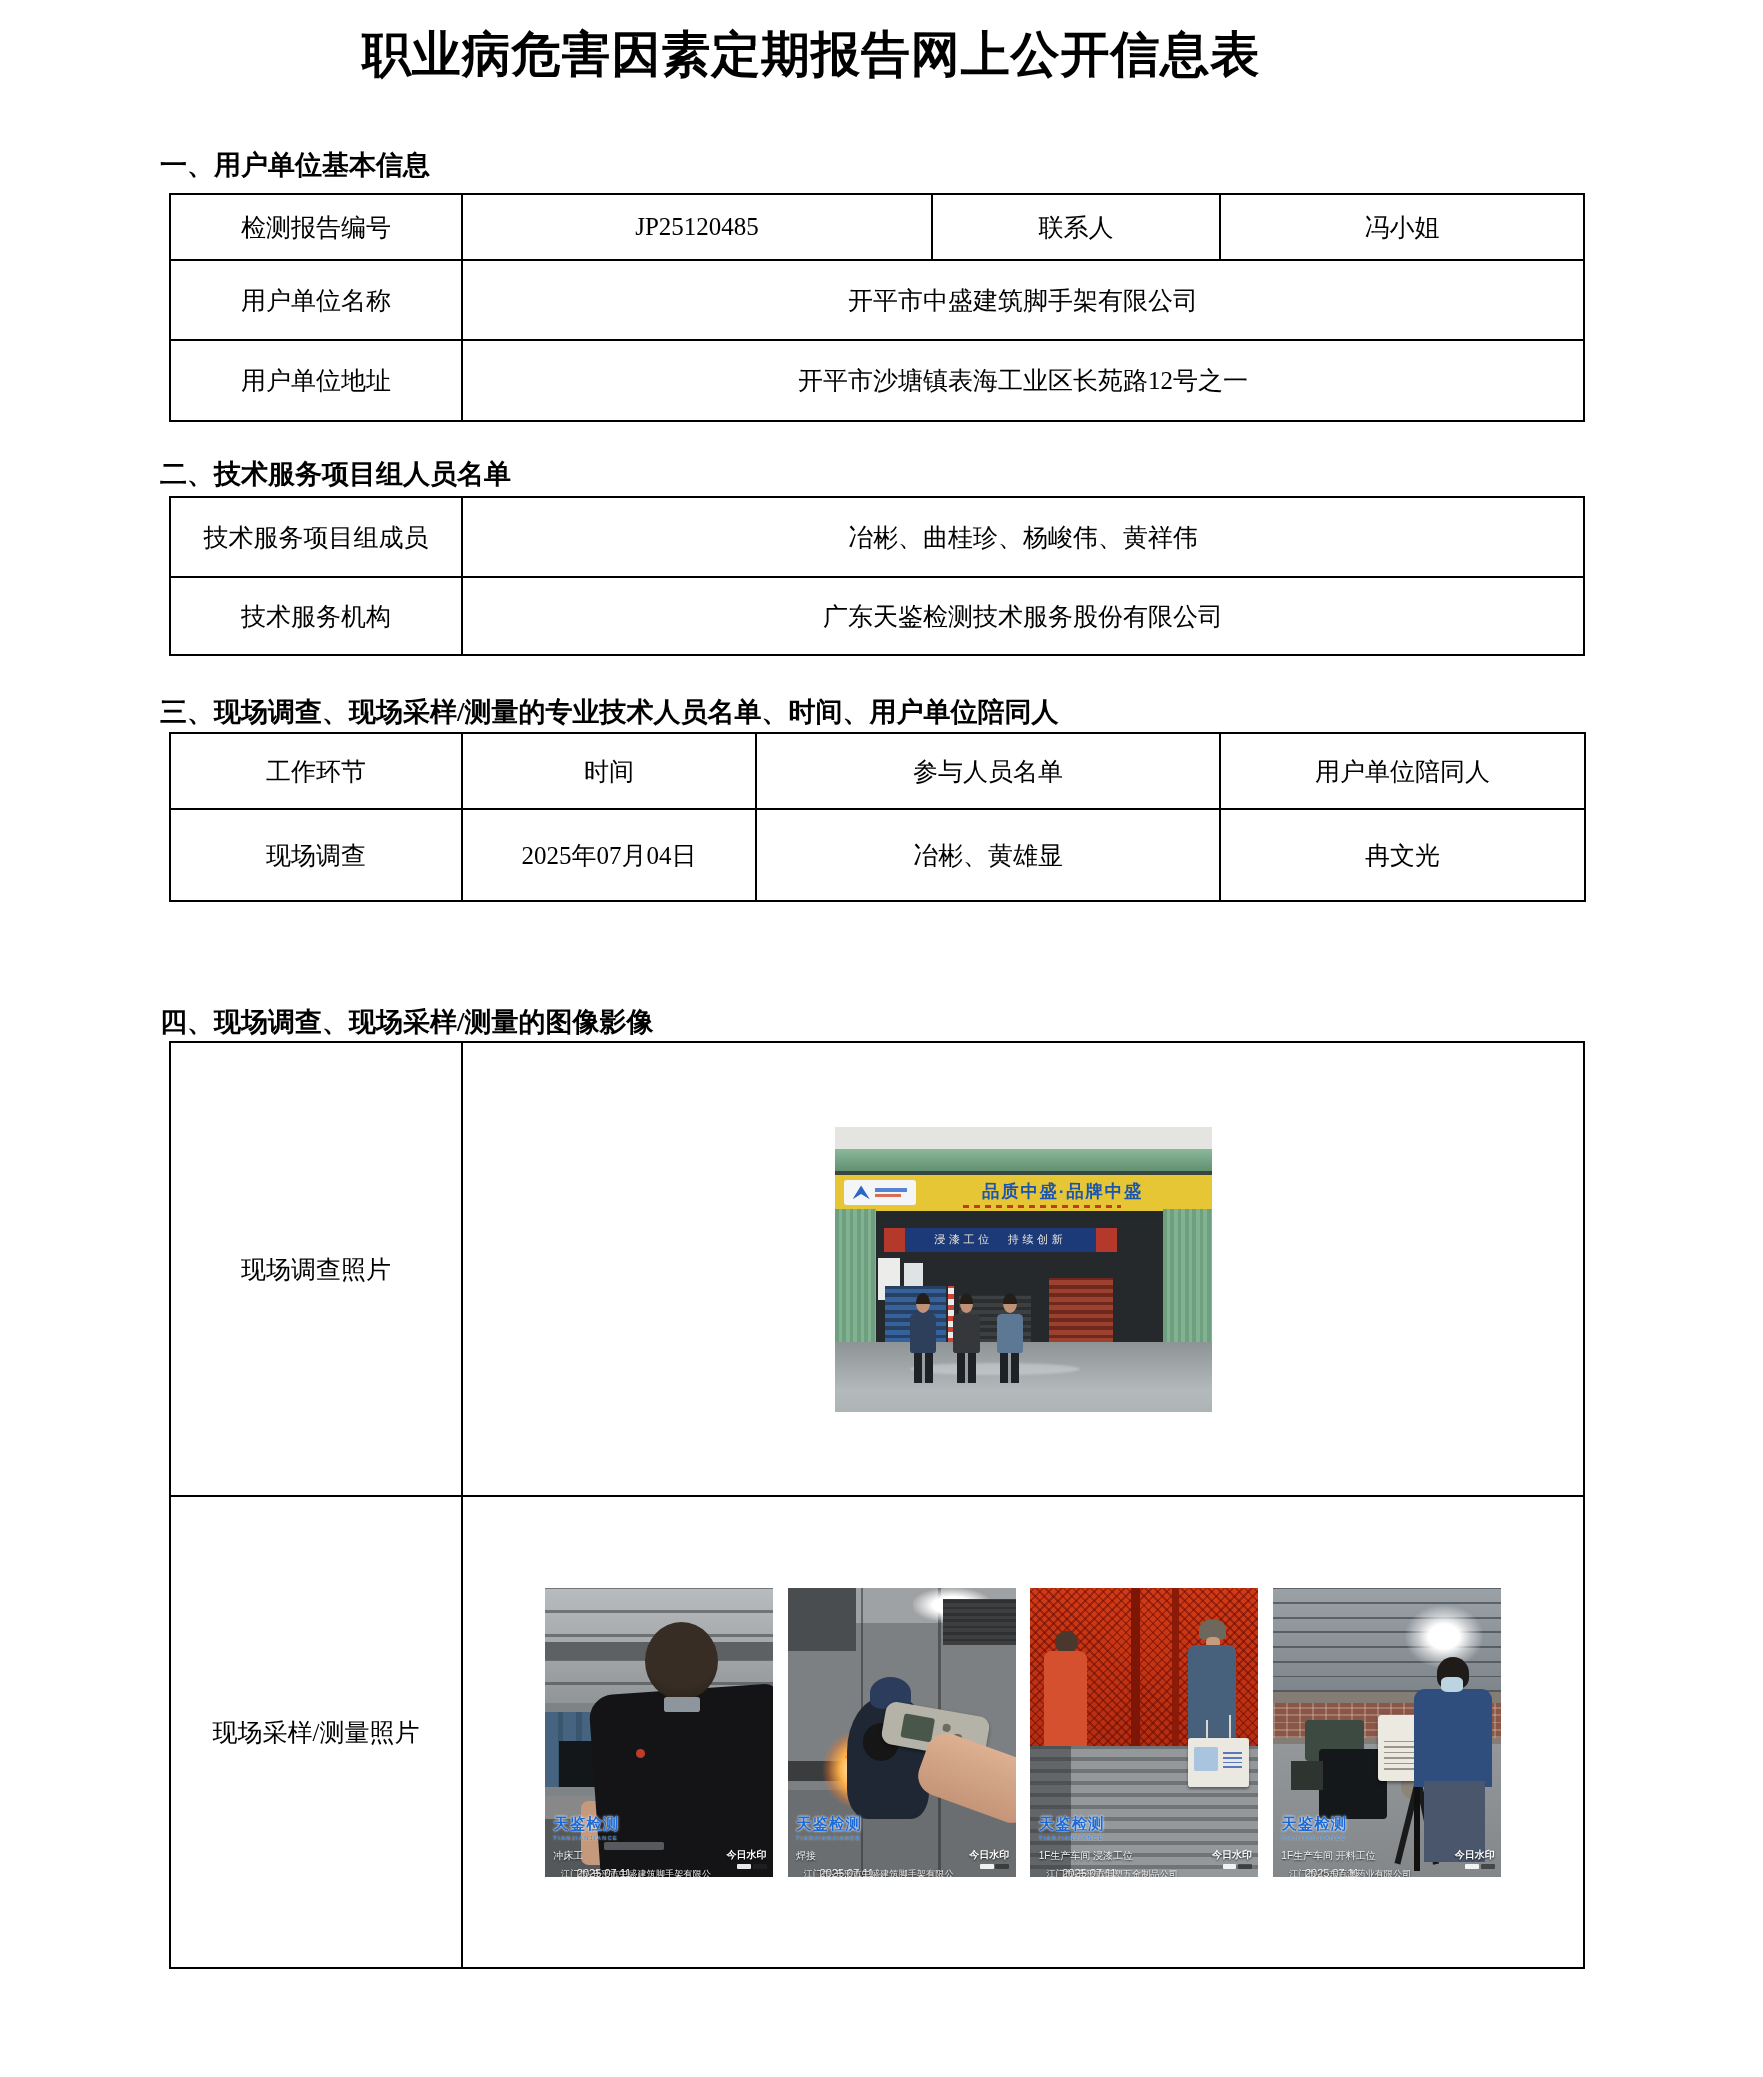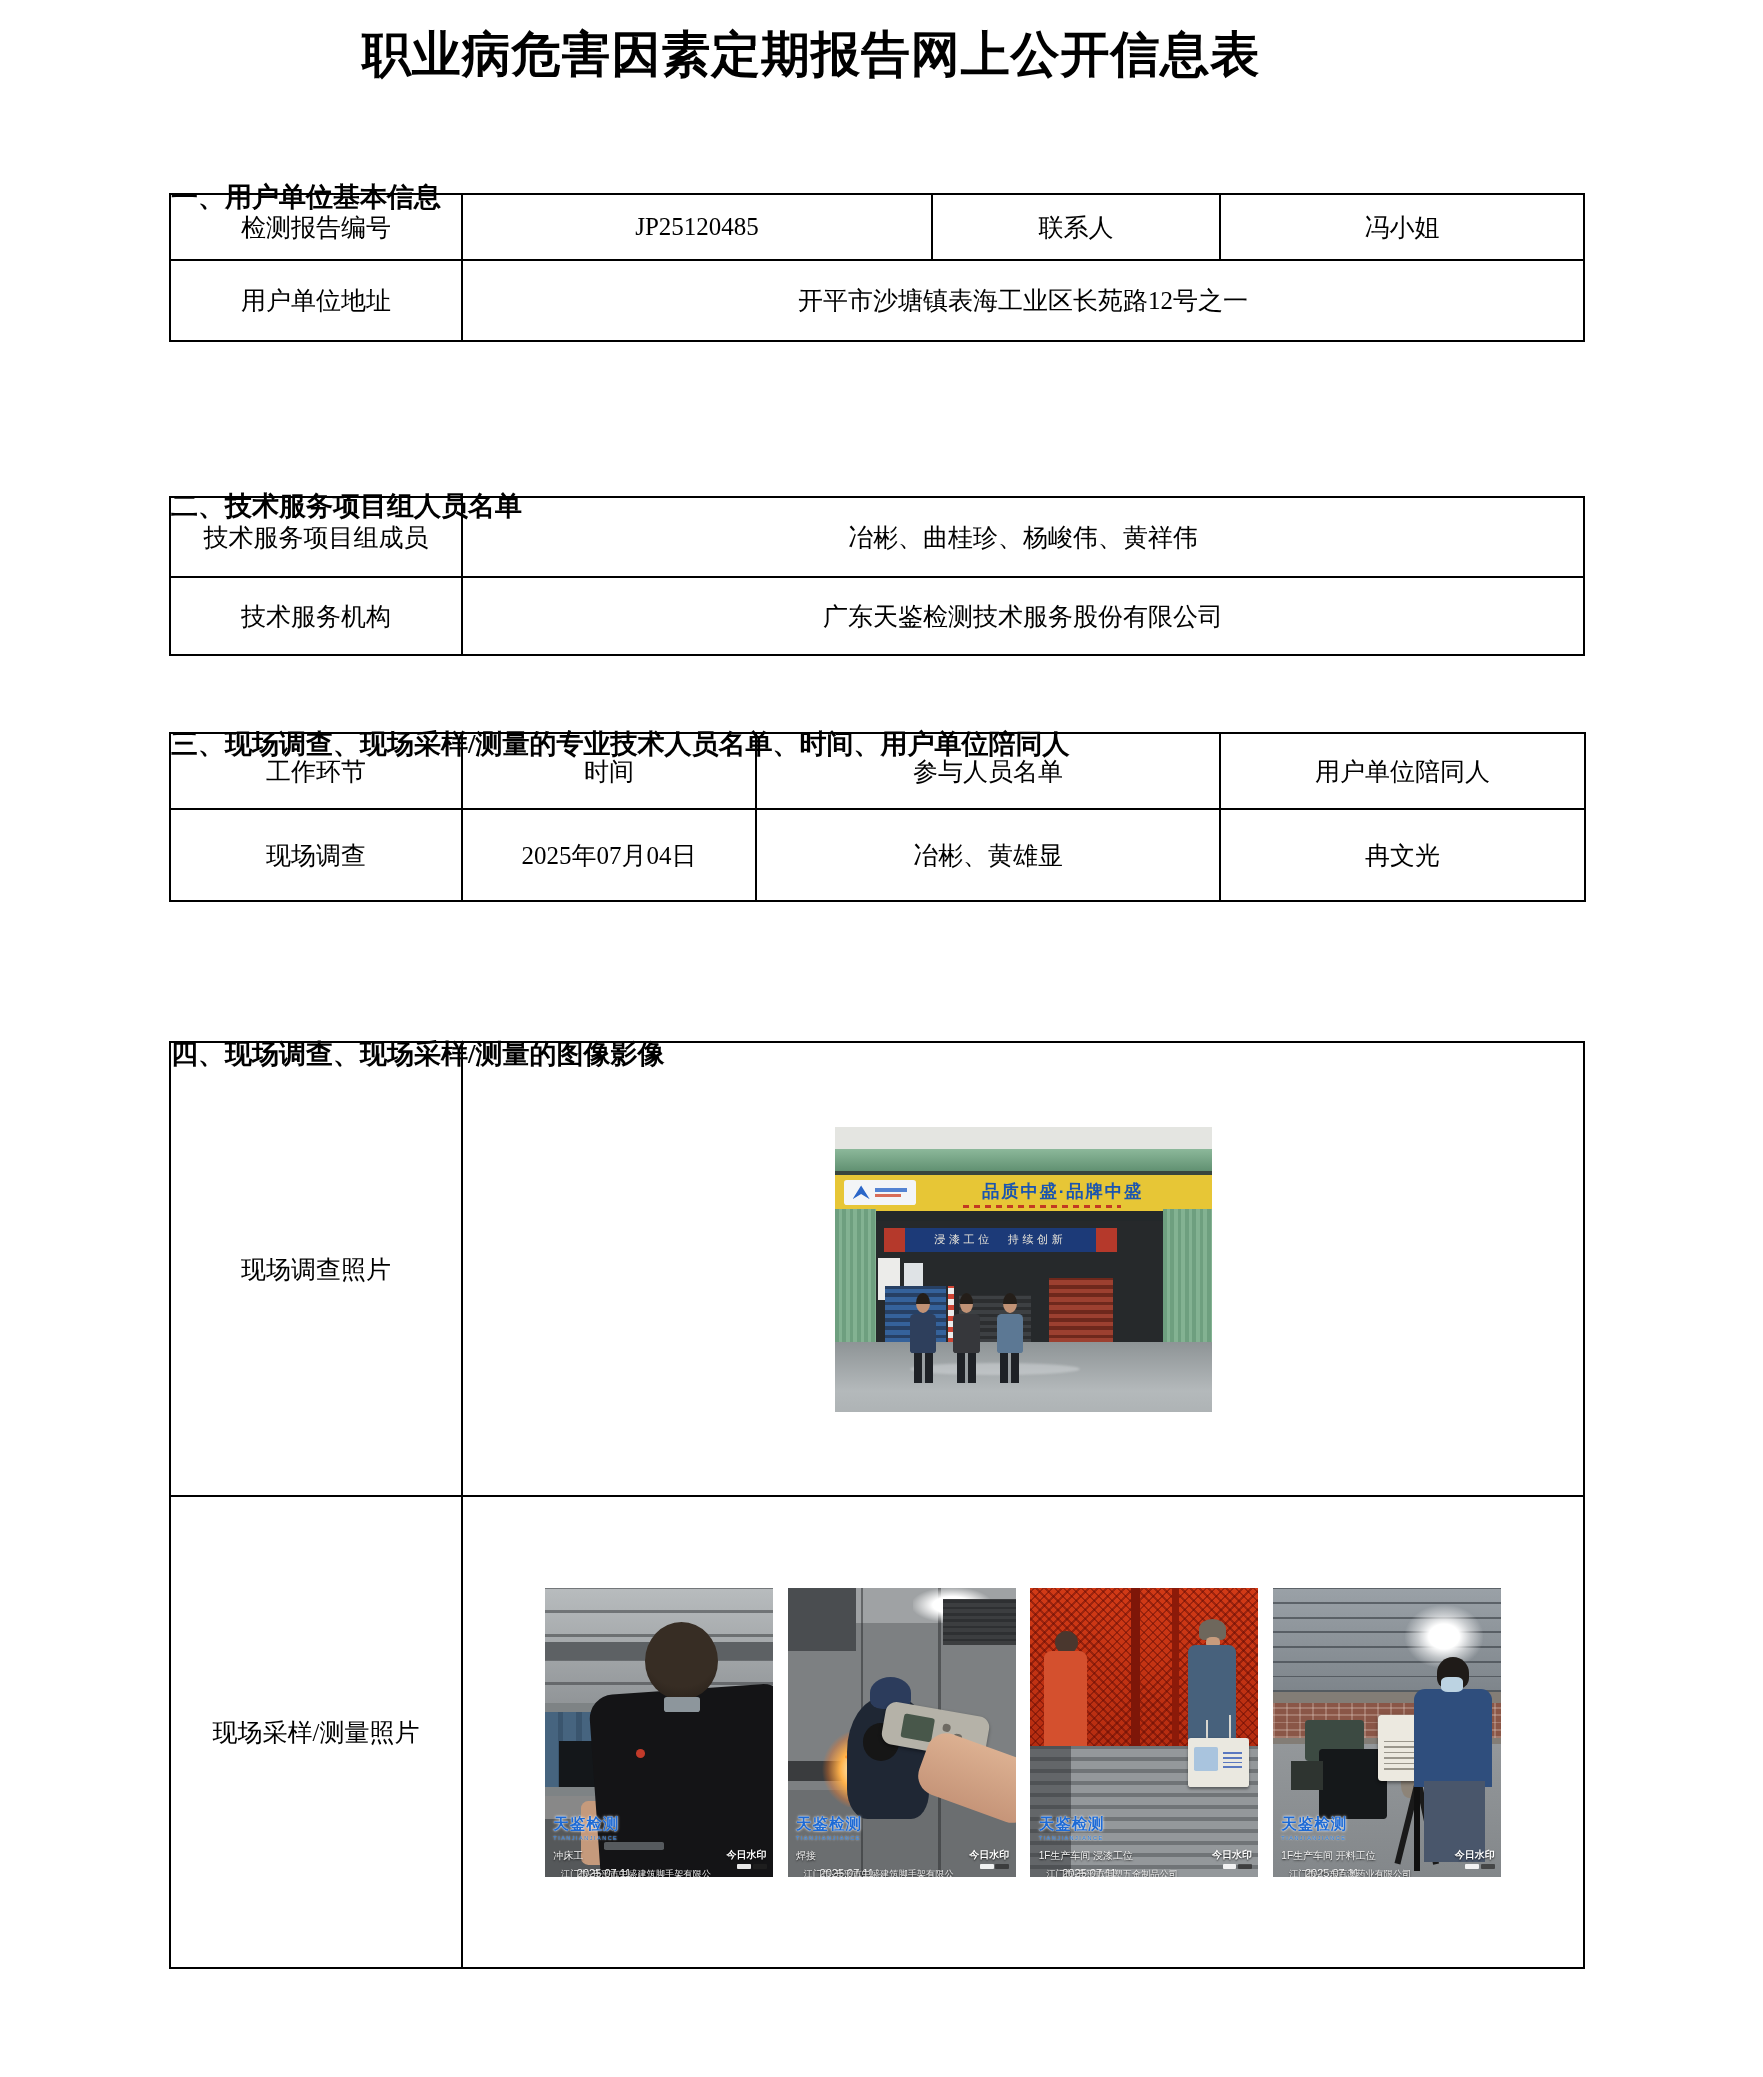--- a/index.html
+++ b/index.html
@@ -3,21 +3,21 @@
 <meta charset="utf-8">
 <style>
   html,body{margin:0;padding:0;background:#ffffff;}
   body{width:1763px;height:2077px;position:relative;overflow:hidden;
        font-family:"Liberation Serif","DejaVu Serif",serif;color:#000;}
   #page{position:absolute;inset:0;background:#fff;}
 
   .doc-title{position:absolute;top:22px;left:0;width:1622px;text-align:center;
              font-size:49px;font-weight:bold;letter-spacing:0.9px;}
 
-  .sec-heading{position:absolute;left:171px;font-size:27px;font-weight:bold;white-space:nowrap;margin-top:32px;}
+  .sec-heading{position:absolute;left:160px;font-size:27px;font-weight:bold;white-space:nowrap;}
   #h1{top:147px;} #h2{top:456px;} #h3{top:694px;} #h4{top:1004px;}
 
   table.doc{position:absolute;left:169px;width:1414px;border-collapse:collapse;table-layout:fixed;}
   table.doc td{border:2.8px solid #000;text-align:center;vertical-align:middle;
                font-size:25px;padding:0 7.3px;overflow:hidden;}
   #table1{top:193px;} #table2{top:496px;} #table3{top:732px;} #table4{top:1041px;}
   td.photo-cell{padding:0;}
   .photo-wrap{display:flex;justify-content:center;align-items:center;gap:14.7px;width:100%;}
 
   
@@ -210,20 +210,24 @@
         <col style="width:288px">
         <col style="width:364px">
       </colgroup>
     <tbody>
         <tr style="height:66px">
       <td>检测报告编号</td>
       <td>JP25120485</td>
       <td>联系人</td>
       <td>冯小姐</td>
     </tr>
+    <tr style="height:80px">
+      <td>用户单位名称</td>
+      <td colspan="3">开平市中盛建筑脚手架有限公司</td>
+    </tr>
     <tr style="height:81px">
       <td>用户单位地址</td>
       <td colspan="3">开平市沙塘镇表海工业区长苑路12号之一</td>
     </tr>
   </tbody>
     </table>
 
   <div class="sec-heading" id="h2">二、技术服务项目组人员名单</div>
   <table class="doc" id="table2">
     <colgroup>

